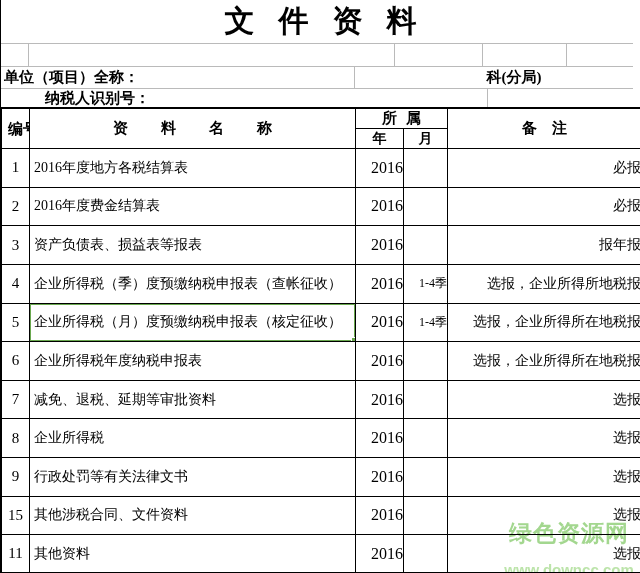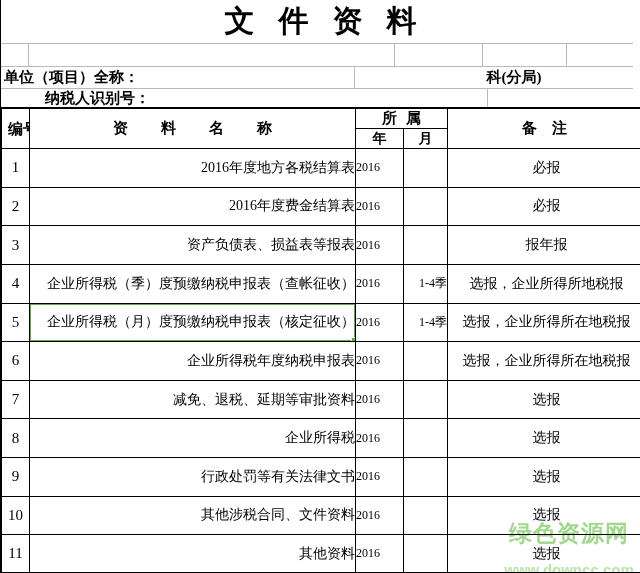--- a/index.html
+++ b/index.html
@@ -53,24 +53,24 @@
   }
   table.main th{font-weight:bold;font-size:15px;text-align:center;}
   tr.h1 th{height:19px;}
   tr.h2 th{height:20px;font-size:14px;}
   .th-no{font-size:13px;line-height:14px;word-break:break-all;padding:0 6px;letter-spacing:0;}
   .sp-wide{letter-spacing:2.2em;padding-left:2.2em;}
   .sp-mid{letter-spacing:1em;padding-left:1em;}
   .sp-small{letter-spacing:0.6em;padding-left:0.6em;}
   tbody td{height:38.64px;font-size:14px;}
   td.c-no{text-align:center;font-size:15px;}
-  td.c-name{text-align:right;padding-left:4px;position:relative;margin-top:11px;}
-  td.c-year{text-align:left;font-size:12px;}
+  td.c-name{text-align:left;padding-left:4px;position:relative;margin-top:11px;}
+  td.c-year{text-align:right;font-size:16px;}
   td.c-month{text-align:right;font-size:12px;}
-  td.c-remark{text-align:center;padding-left:4px;}
+  td.c-remark{text-align:right;padding-left:4px;}
   
   tr.selected td.c-name::before{
     content:"";position:absolute;left:-2px;top:-2px;right:-2px;bottom:-2px;
     border:3px solid var(--green);pointer-events:none;z-index:3;
   }
   tr.selected td.c-name::after{
     content:"";position:absolute;right:-4px;bottom:-4px;width:6px;height:6px;
     background:var(--green);border:1px solid #fff;pointer-events:none;z-index:4;
   }
   
@@ -191,21 +191,21 @@
           <td class="c-remark">选报</td>
         </tr>
         <tr>
           <td class="c-no">9</td>
           <td class="c-name">行政处罚等有关法律文书</td>
           <td class="c-year">2016</td>
           <td class="c-month"></td>
           <td class="c-remark">选报</td>
         </tr>
         <tr>
-          <td class="c-no">10</td>
+          <td class="c-no">15</td>
           <td class="c-name">其他涉税合同、文件资料</td>
           <td class="c-year">2016</td>
           <td class="c-month"></td>
           <td class="c-remark">选报</td>
         </tr>
         <tr>
           <td class="c-no">11</td>
           <td class="c-name">其他资料</td>
           <td class="c-year">2016</td>
           <td class="c-month"></td>

